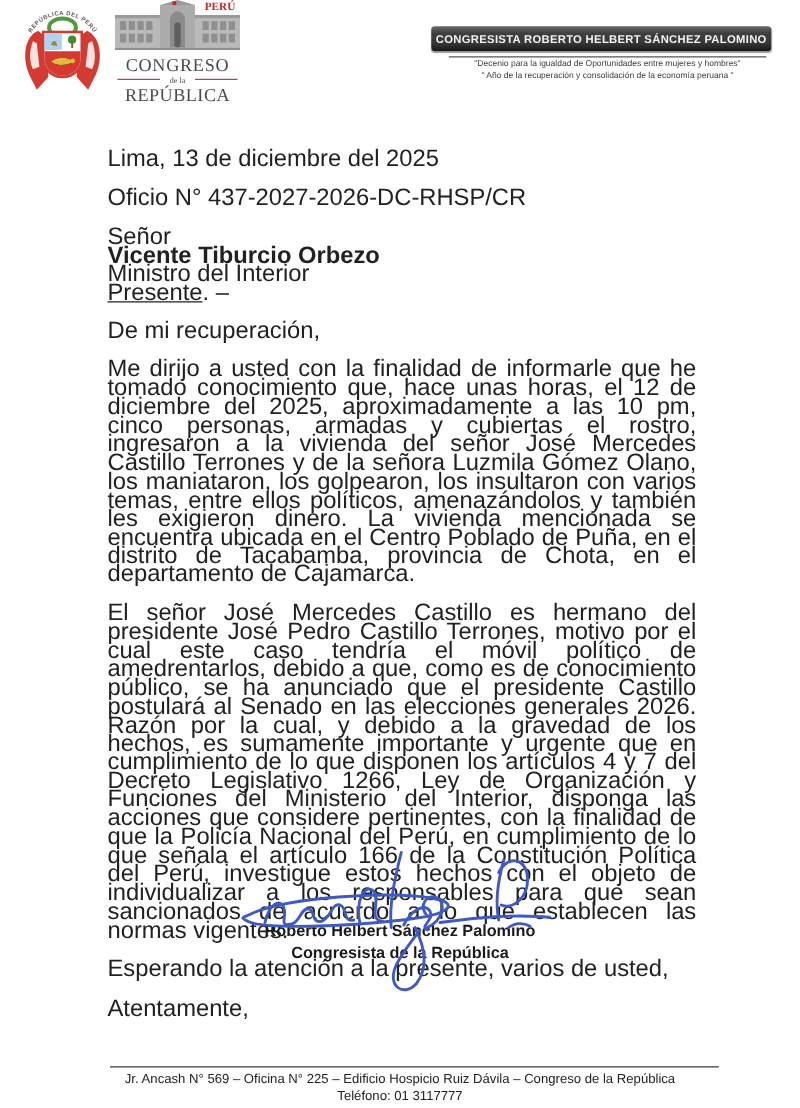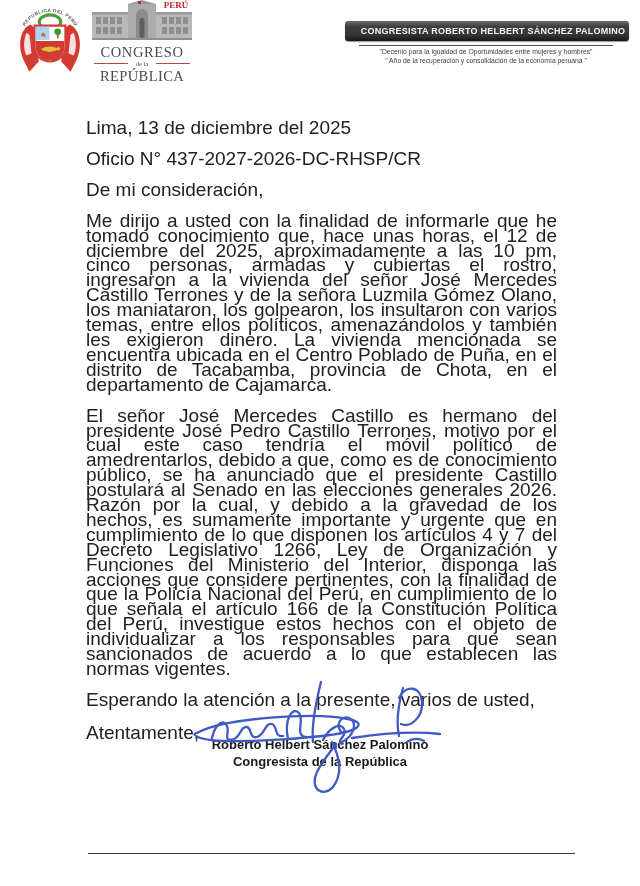--- a/index.html
+++ b/index.html
@@ -8,21 +8,20 @@
     font-family:"Liberation Sans","DejaVu Sans",sans-serif;color:#1d1d1d;
   }
   
   .coat-of-arms{position:absolute;left:14px;top:2px;width:72px;height:76px;}
   .congreso-logo{position:absolute;left:90px;top:0;width:104px;height:90px;}
   .banner{
     position:absolute;left:345px;top:21px;width:272px;height:20px;
     background:linear-gradient(#6a6a6a 0%,#3f3f3f 28%,#353535 70%,#161616 100%);
     border-radius:3px;display:flex;align-items:center;justify-content:center;
     box-shadow:0 1px 1px rgba(0,0,0,.4);
-    padding-left:12px;
   }
   .banner span{
     color:#f2f2f2;font-size:9px;font-weight:bold;letter-spacing:.25px;white-space:nowrap;
   }
   .motto{
     position:absolute;left:345px;top:45px;width:282px;text-align:center;
     font-size:6.8px;color:#3c3c3c;line-height:8.6px;
   }
   .motto .rule{width:254px;height:1px;background:#555;margin:0 auto 2px auto;}
   
@@ -125,22 +124,28 @@
   <div class="motto">
     <div class="rule"></div>
     <div>"Decenio para la igualdad de Oportunidades entre mujeres y hombres"</div>
     <div>" Año de la recuperación y consolidación de la economía peruana "</div>
   </div>
 
   <div class="letter">
     <p class="block">Lima, 13 de diciembre del 2025</p>
     <p class="block">Oficio N° 437-2027-2026-DC-RHSP/CR</p>
 
+    <div class="block recipient">
+      <div>Señor</div>
+      <div class="bold">Vicente Tiburcio Orbezo</div>
+      <div>Ministro del Interior</div>
+      <div><span class="underline">Presente</span><span>. –</span></div>
+    </div>
 
-    <p class="block">De mi consideración,</p>
+    <p class="block">De mi recuperación,</p>
 
     <p class="block just">Me dirijo a usted con la finalidad de informarle que he tomado conocimiento que, hace unas horas, el 12 de diciembre del 2025, aproximadamente a las 10 pm, cinco personas, armadas y cubiertas el rostro, ingresaron a la vivienda del señor José Mercedes Castillo Terrones y de la señora Luzmila Gómez Olano, los maniataron, los golpearon, los insultaron con varios temas, entre ellos políticos, amenazándolos y también les exigieron dinero. La vivienda mencionada se encuentra ubicada en el Centro Poblado de Puña, en el distrito de Tacabamba, provincia de Chota, en el departamento de Cajamarca.</p>
 
     <p class="block just">El señor José Mercedes Castillo es hermano del presidente José Pedro Castillo Terrones, motivo por el cual este caso tendría el móvil político de amedrentarlos, debido a que, como es de conocimiento público, se ha anunciado que el presidente Castillo postulará al Senado en las elecciones generales 2026. Razón por la cual, y debido a la gravedad de los hechos, es sumamente importante y urgente que en cumplimiento de lo que disponen los artículos 4 y 7 del Decreto Legislativo 1266, Ley de Organización y Funciones del Ministerio del Interior, disponga las acciones que considere pertinentes, con la finalidad de que la Policía Nacional del Perú, en cumplimiento de lo que señala el artículo 166 de la Constitución Política del Perú, investigue estos hechos con el objeto de individualizar a los responsables para que sean sancionados de acuerdo a lo que establecen las normas vigentes.</p>
 
     <p class="block">Esperando la atención a la presente, varios de usted,</p>
 
     <p class="block" style="margin-top:18px">Atentamente,</p>
   </div>
 
@@ -167,14 +172,18 @@
       <path d="M221 12 C216 30 214 46 217 60"></path>
       <path d="M217 22 C224 8 239 10 240 26 C241 42 228 52 219 48"></path>
 
       <path d="M170 62 C196 58 232 55 258 58"></path>
 
       <path d="M225 66 C230 62 237 62 242 65"></path>
     </g>
   </svg>
 
   <div class="footer-rule"></div>
+  <div class="footer-text">
+    <div>Jr. Ancash N° 569 – Oficina N° 225 – Edificio Hospicio Ruiz Dávila – Congreso de la República</div>
+    <div>Teléfono: 01 3117777</div>
+  </div>
 
 </div>
 
 </body></html>

